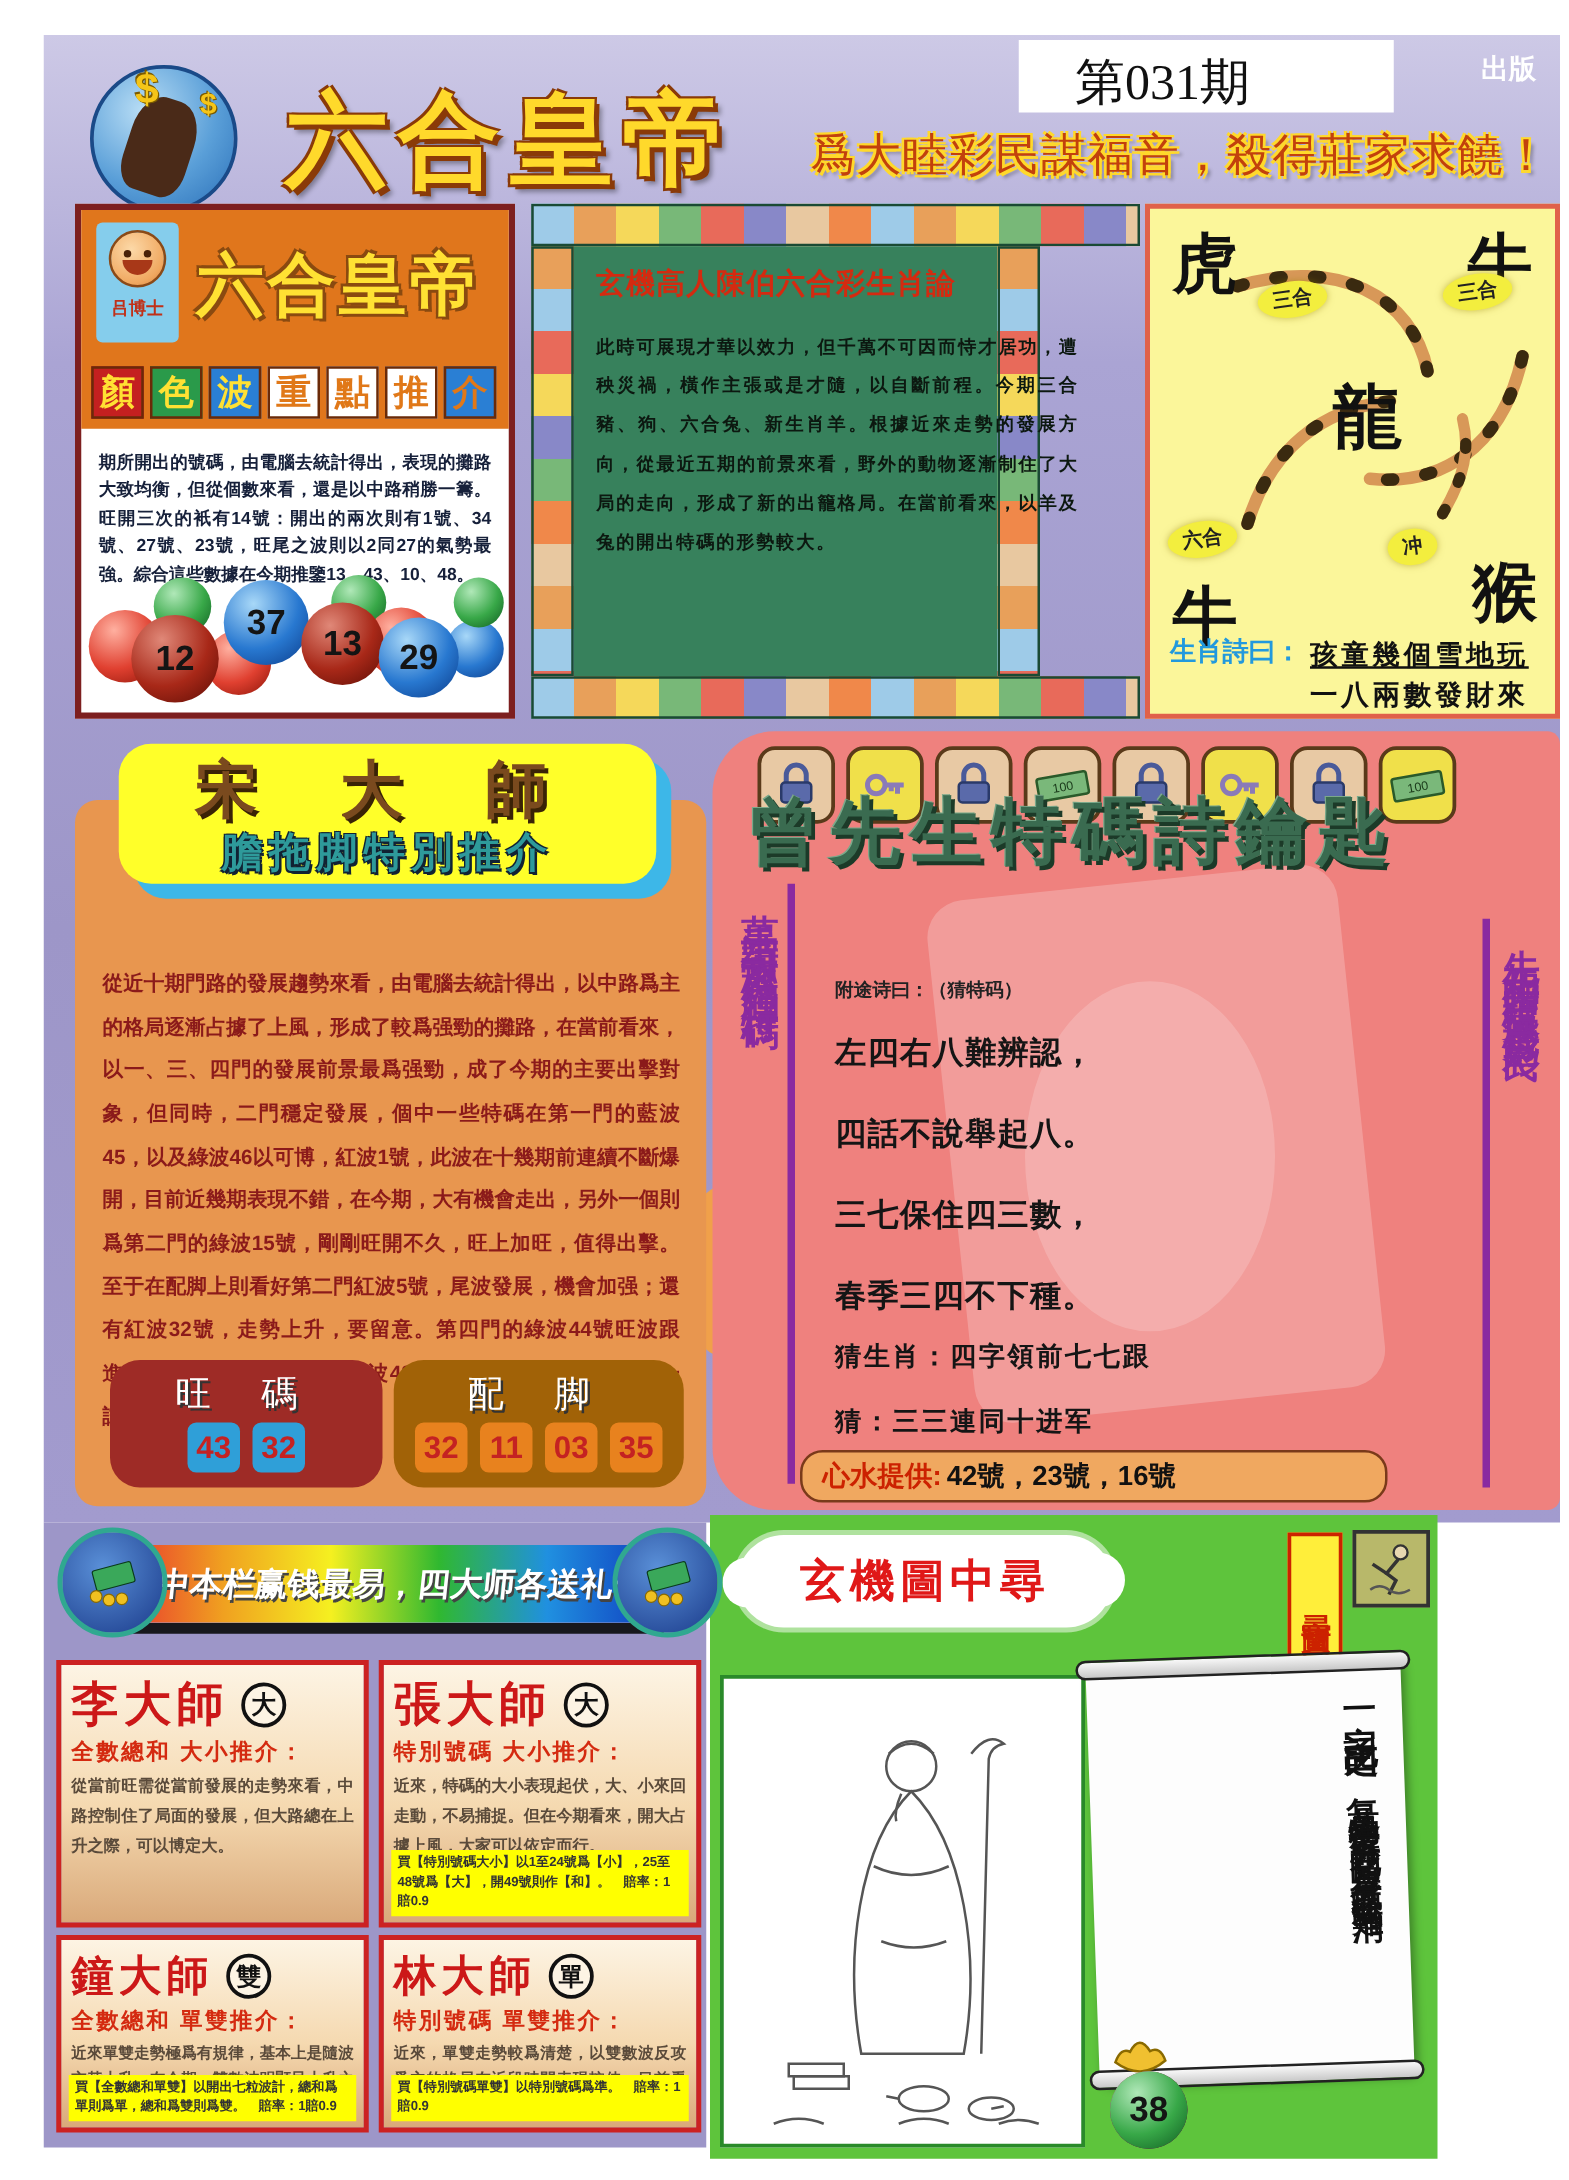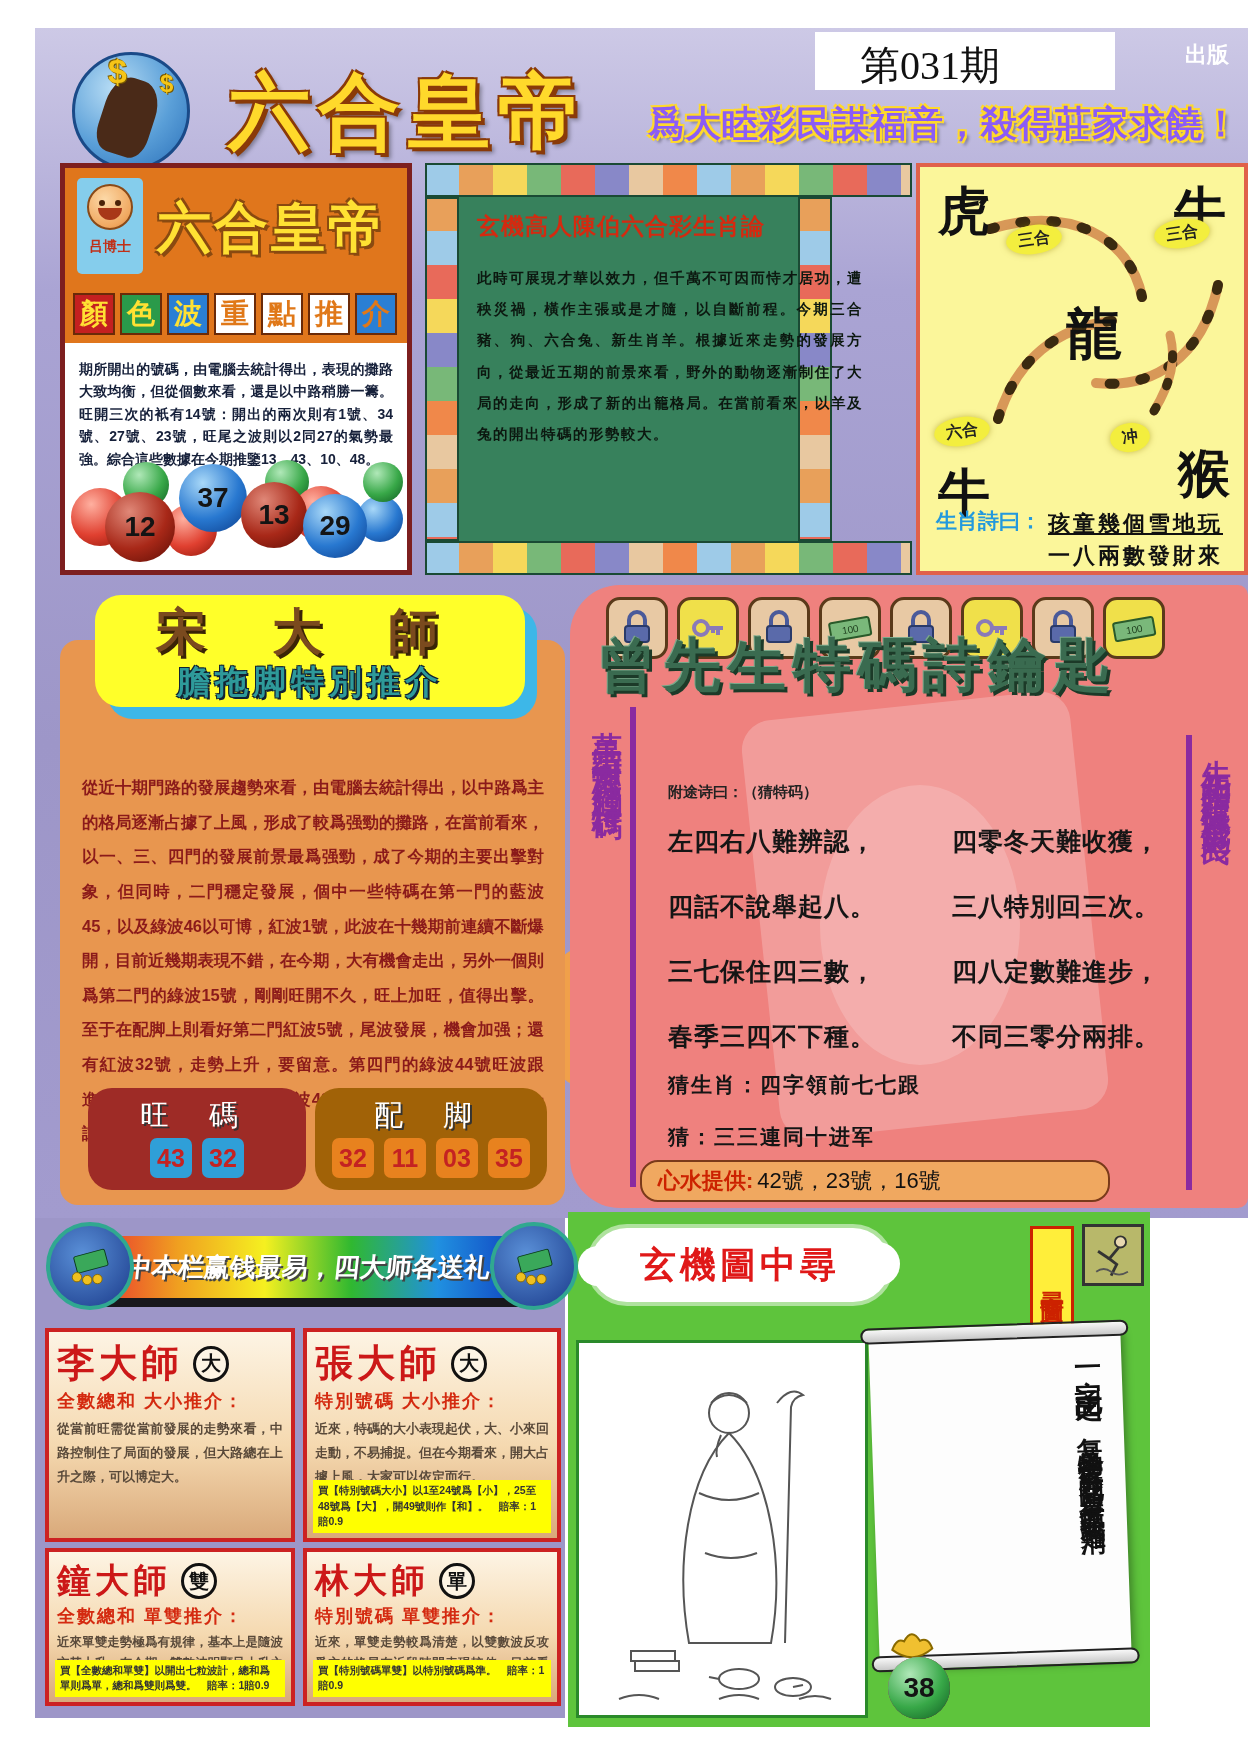--- a/index.html
+++ b/index.html
@@ -18,21 +18,21 @@
   .issue-text { left:860px; top:38px; font-family:"Liberation Serif", serif; font-size:40px; color:#111; }
   .publisher { left:1185px; top:40px; font-size:22px; color:#fff; font-weight:bold; }
   .mascot-circle { left:72px; top:52px; width:118px; height:118px; border-radius:50%;
     background:radial-gradient(circle at 35% 30%, #b8ddf5, #5a9fd8 55%, #2a6fb8); border:3px solid #1a4a88; }
   .mascot-fig { left:102px; top:78px; width:52px; height:78px; background:#4a2a18; border-radius:40% 40% 30% 30%; transform:rotate(18deg); }
   .dollar { font-weight:bold; color:#f5c518; text-shadow:1px 1px 0 #7a5a00, -1px -1px 0 #7a5a00; }
   .d1 { left:108px; top:52px; font-size:34px; }
   .d2 { left:160px; top:70px; font-size:24px; }
   .main-title { left:228px; top:58px; font-size:82px; font-weight:bold; letter-spacing:8px; color:#ffd92b;
     text-shadow:4px 4px 0 #8a3a08, -2px -2px 0 #8a3a08, 2px -2px 0 #8a3a08, -2px 2px 0 #8a3a08, 6px 6px 4px rgba(0,0,0,.35); }
-  .slogan { left:648px; top:100px; font-size:36px; font-weight:bold; color:#8b5cf6; letter-spacing:1px;
+  .slogan { left:648px; top:100px; font-size:36px; font-weight:normal; color:#c2410c; letter-spacing:1px;
     text-shadow:2px 2px 0 #ffd92b, -2px -2px 0 #ffd92b, 2px -2px 0 #ffd92b, -2px 2px 0 #ffd92b, 4px 4px 3px rgba(0,0,0,.3); }
 
   
   .cw-box { left:60px; top:163px; width:352px; height:412px; background:#fff; border:5px solid #7d1f1f; }
   .cw-header { position:absolute; left:0; top:0; width:342px; height:175px; background:#e0761c; }
   .cw-mascot { position:absolute; left:12px; top:10px; width:66px; height:96px; background:#85cdec; border-radius:5px; text-align:center; }
   .cw-face { margin:6px auto 0; width:46px; height:46px; border-radius:50%;
     background:radial-gradient(circle at 38% 32%, #fcd9a8, #f0a860 70%, #d88038); border:2px solid #8a4a18; position:relative; }
   .cw-face::before { content:""; position:absolute; left:10px; top:14px; width:6px; height:6px; border-radius:50%; background:#4a2208; box-shadow:16px 0 0 #4a2208; }
   .cw-face::after { content:""; position:absolute; left:9px; top:22px; width:24px; height:12px; border-radius:0 0 20px 20px; background:#a83818; }
@@ -122,21 +122,21 @@
   .zp-vright-bar { position:absolute; right:56px; top:150px; width:6px; height:455px; background:#8a2aa0; }
   .zp-intro { position:absolute; left:98px; top:198px; font-size:15px; font-weight:bold; color:#222; }
   .zp-col { position:absolute; top:240px; }
   .zp-col-l { left:98px; } .zp-col-r { left:382px; }
   .zp-line { height:65px; font-size:25px; font-weight:bold; color:#151515; letter-spacing:1px; }
   .zp-guess1 { position:absolute; left:98px; top:486px; font-size:21px; font-weight:bold; color:#151515; letter-spacing:2px; }
   .zp-guess2 { position:absolute; left:98px; top:538px; font-size:21px; font-weight:bold; color:#151515; letter-spacing:2px; }
   .zp-tip { position:absolute; left:70px; top:575px; width:470px; height:42px; background:#f0a860;
     border:2px solid #7a3a1a; border-radius:18px; display:flex; align-items:center; padding-left:16px; }
   .zp-tip-label { font-size:22px; font-weight:bold; color:#cc2200; }
-  .zp-tip-nums { font-size:22px; font-weight:normal; color:#111; margin-left:4px;text-align:center; }
+  .zp-tip-nums { font-size:22px; font-weight:bold; color:#111; margin-left:4px;text-align:center; }
 
   
   .bn-wrap { left:52px; top:1222px; width:512px; height:92px; z-index:6; }
   .bn-bar { position:absolute; left:40px; top:14px; width:432px; height:62px;
     background:linear-gradient(90deg,#e83030,#f0a020,#f5f020,#30b830,#2090e0,#1040c0);
     box-shadow:7px 9px 0 rgba(10,10,10,.9); display:flex; align-items:center; justify-content:center; }
   .bn-text { font-size:26px; font-weight:bold; color:#fff; transform:skewX(-6deg); letter-spacing:0px;
     text-shadow:2px 2px 0 #444; white-space:nowrap; }
   .medal { position:absolute; width:88px; height:88px; border-radius:50%; border:4px solid #30a890;
     background:radial-gradient(circle at 40% 35%, #5a90d8, #1a3a8a); display:flex; align-items:center; justify-content:center; }
@@ -361,26 +361,20 @@
     <div class="zp-vleft-bar"></div>
     <div class="v-text zp-vright">先生相贈窺破天機爲彩民</div>
     <div class="zp-vright-bar"></div>
     <div class="zp-intro">附途诗曰：（猜特码）</div>
     <div class="zp-col zp-col-l">
       <div class="zp-line">左四右八難辨認，</div>
       <div class="zp-line">四話不說舉起八。</div>
       <div class="zp-line">三七保住四三數，</div>
       <div class="zp-line">春季三四不下種。</div>
     </div>
-    <div class="zp-col zp-col-r">
-      <div class="zp-line">四零冬天難收獲，</div>
-      <div class="zp-line">三八特別回三次。</div>
-      <div class="zp-line">四八定數難進步，</div>
-      <div class="zp-line">不同三零分兩排。</div>
-    </div>
     <div class="zp-guess1">猜生肖：四字領前七七跟</div>
     <div class="zp-guess2">猜：三三連同十进军</div>
     <div class="zp-tip">
       <span class="zp-tip-label">心水提供:</span>
       <span class="zp-tip-nums">42號，23號，16號</span>
     </div>
   </div>
 
   <div class="abs bn-wrap">
     <div class="bn-bar">

